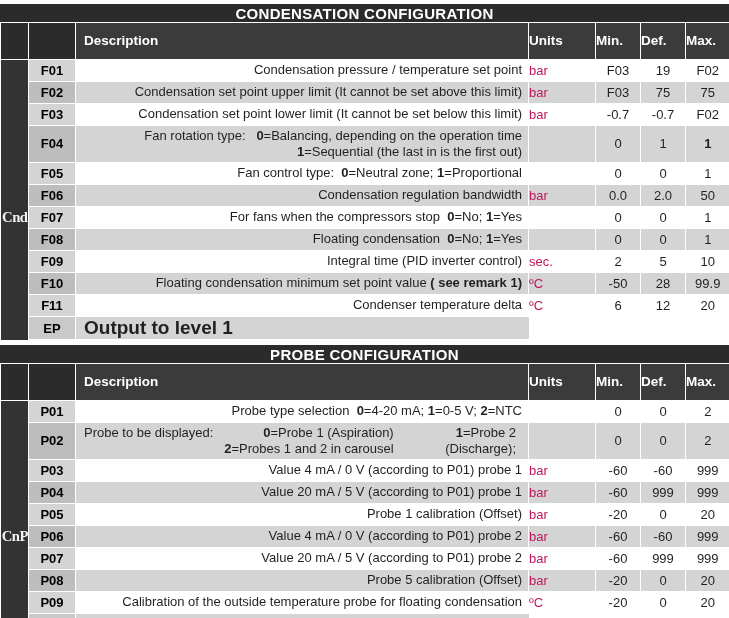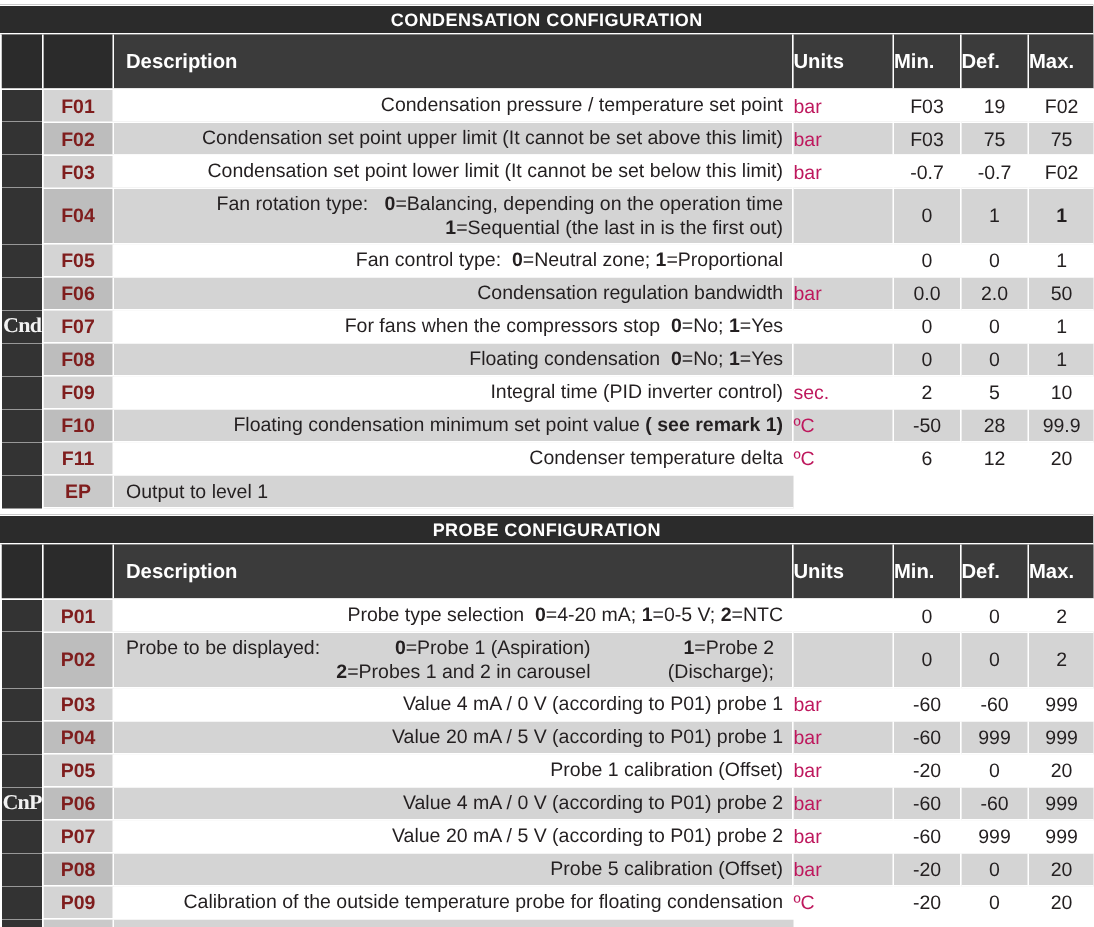--- a/index.html
+++ b/index.html
@@ -27,21 +27,21 @@
   .section {
     position: relative;
     width: 729px;
     box-sizing: border-box;
   }
 
   .title-bar {
     height: 20px;
     background: #2b2b2b;
     color: #ffffff;
-    font-size: 12px;
+    font-size: 15px;
     font-weight: bold;
     letter-spacing: .3px;
     display: flex;
     align-items: center;
     justify-content: center;
     box-sizing: border-box;
     border-top: 1px solid #ffffff;
     border-bottom: 1px solid #ffffff;
   }
 
@@ -108,21 +108,21 @@
   .hrow .h-max { text-align: left; }
 
   
   .drow .cell { height: 22px; font-size: 13px; }
   .drow.tall .cell { height: 37px; }
 
   .code {
     text-align: center;
     font-weight: bold;
     font-size: 14px;
-    color: #7f1d1d;
+    color: #000000;
   }
   .desc {
     text-align: right;
     padding: 2px 6px 2px 8px;
     font-size: 13px;
     line-height: 1.25;
     color: #231f20;
   }
   .val {
     text-align: center;
@@ -141,21 +141,22 @@
   .shade-dark .desc,
   .shade-dark .units,
   .shade-dark .val    { background: #d4d4d4; }
 
   
   .eprow .code { background: #c9c9c9; }
   .eprow .ep-merged {
     background: #d4d4d4;
     text-align: left;
     padding-left: 8px;
-    font-size: 13px;
+    font-size: 19px;
+    font-weight: bold;
   }
 
   .b { font-weight: bold; }
 
   .two-col {
     display: flex;
     align-items: flex-start;
   }
   .two-col .left { flex: 0 0 auto; }
   .two-col .right {

